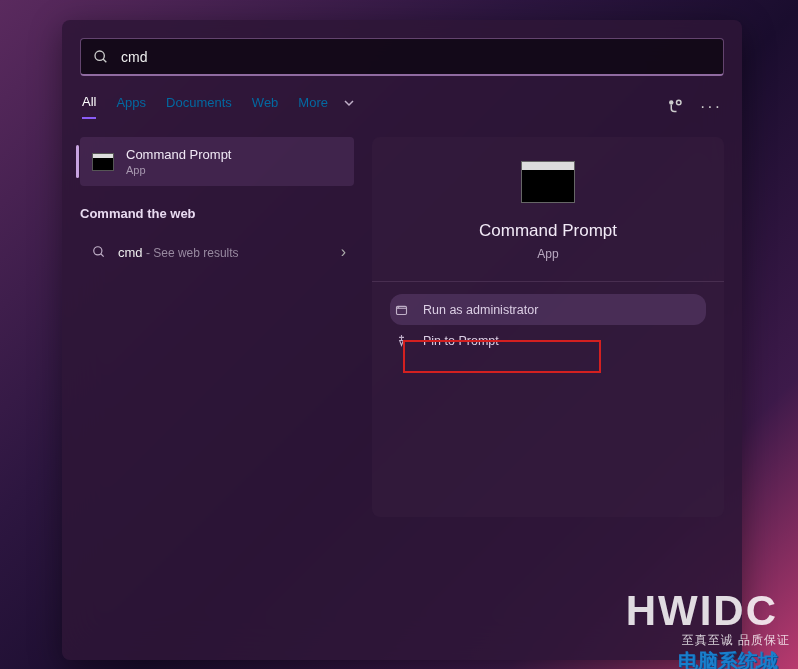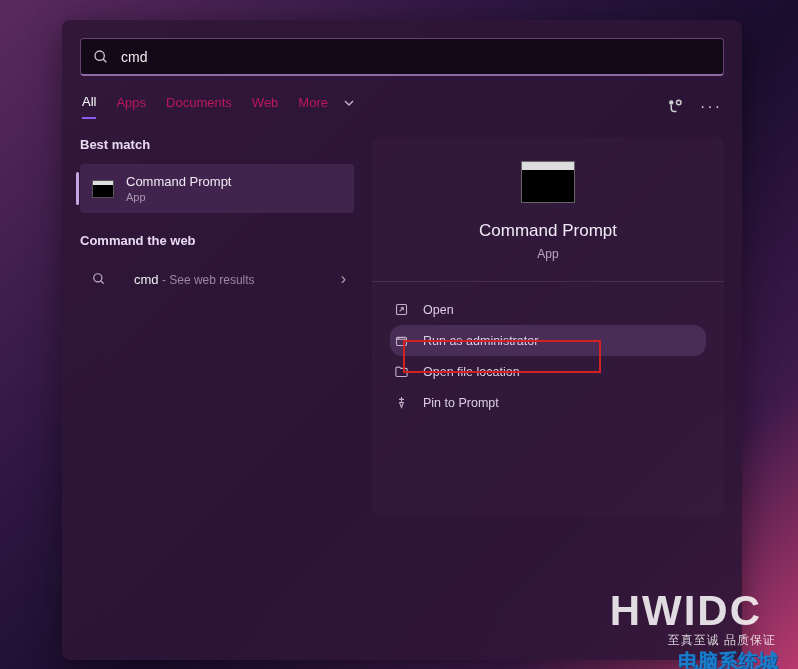--- a/index.html
+++ b/index.html
@@ -45,21 +45,21 @@
   }
   .tabs-row {
     display: flex;
     align-items: center;
     padding: 0 20px;
     margin-top: 18px;
     gap: 20px;
     color: #c8b8d0;
     font-size: 13px;
   }
-  .tab { padding-bottom: 8px; cursor: pointer; color: #be185d; }
+  .tab { padding-bottom: 8px; cursor: pointer; color: #0369a1; }
   .tab.active { color: #fff; border-bottom: 2px solid #8b5cf6; }
   .more-tab { display: flex; align-items: center; gap: 16px; }
   .tabs-spacer { flex: 1; }
   .header-icons { display: flex; gap: 16px; align-items: center; }
   .header-icons svg { width: 18px; height: 18px; fill: #ccc; }
   .ellipsis { color: #ccc; font-size: 16px; letter-spacing: 2px; cursor: pointer; }
   .content-area { display: flex; margin-top: 18px; }
   .left-col { width: 310px; padding: 0 18px; }
   .right-col { flex: 1; padding-right: 18px; }
   .section-label {
@@ -100,21 +100,21 @@
     position: absolute;
     top: 0; left: 0; right: 0;
     height: 4px;
     background: #ddd;
   }
   .result-title { color: #f0e8f5; font-size: 13px; }
   .result-sub { color: #a898b0; font-size: 11px; margin-top: 2px; }
   .web-row {
     display: flex;
     align-items: center;
-    gap: 28px;
+    gap: 12px;
     padding: 10px 12px;
     position: relative;
     cursor: pointer;
   }
   .web-row svg.search-small { width: 14px; height: 14px; stroke: #c0b0c8; stroke-width: 2; fill: none; }
   .web-row .query-text { color: #eee; font-size: 13px; }
   .web-row .sub-text { color: #988aa0; font-size: 12px; }
   .chevron-right { position: absolute; right: 8px; color: #aaa; font-size: 16px; }
   .preview-panel {
     background: rgba(55, 30, 65, 0.45);
@@ -156,31 +156,31 @@
     background: rgba(90, 60, 105, 0.6);
     border-radius: 12px;
   }
   .callout-box {
     position: absolute;
     border: 2.5px solid #d32020;
     pointer-events: none;
   }
   .watermark {
     position: absolute;
-    right: 36px;
+    right: 20px;
     bottom: 34px;
     color: rgba(255,255,255,0.85);
     font-size: 42px;
     font-weight: 600;
     letter-spacing: 2px;
     font-family: Arial, sans-serif;
   }
   .watermark-sub {
     position: absolute;
-    right: 22px;
+    right: 8px;
     bottom: 20px;
     color: rgba(255,255,255,0.8);
     font-size: 12px;
     letter-spacing: 1px;
     margin-left: 32px;
   }
   .watermark2 {
     position: absolute;
     right: 20px;
     bottom: -6px;
@@ -220,21 +220,20 @@
           <circle cx="7" cy="6" r="3" fill="#ccc"></circle>
           <circle cx="17" cy="6" r="3" fill="none" stroke="#ccc" stroke-width="2"></circle>
           <path d="M7 9 L7 14 Q7 18 11 18 L14 18" stroke="#ccc" stroke-width="2" fill="none"></path>
         </svg>
       <span class="ellipsis">···</span>
     </div>
   </div>
 
   <div class="content-area">
     <div class="left-col">
-      <div class="section-label">Best match</div>
 
       <div class="result-card">
         <div class="cmd-icon-small"></div>
         <div>
           <div class="result-title">Command Prompt</div>
           <div class="result-sub">App</div>
         </div>
       </div>
 
       <div class="section-label">Command the web</div>
@@ -253,43 +252,30 @@
 
     <div class="right-col">
       <div class="preview-panel">
         <div class="preview-icon-wrap">
           <div class="preview-icon"></div>
           <div class="preview-title">Command Prompt</div>
           <div class="preview-sub">App</div>
         </div>
         <div class="divider"></div>
 
-        <div class="action-row">
-          <svg viewBox="0 0 24 24">
-              <rect x="4" y="4" width="16" height="16" rx="2"></rect>
-              <path d="M9 15 L15 9 M15 9 L11 9 M15 9 L15 13"></path>
-            </svg>
-          <span>Open</span>
-        </div>
         <div class="action-row highlighted">
           <svg viewBox="0 0 24 24">
               <rect x="4" y="7" width="16" height="13" rx="2"></rect>
               <path d="M4 10 L20 10"></path>
               <circle cx="7" cy="8.5" r="0.5" fill="#c0b0c8"></circle>
             </svg>
           <span>Run as administrator</span>
         </div>
         <div class="action-row">
           <svg viewBox="0 0 24 24">
-              <path d="M3 7 L3 18 Q3 20 5 20 L19 20 Q21 20 21 18 L21 9 Q21 7 19 7 L11 7 L9 5 L5 5 Q3 5 3 7 Z"></path>
-            </svg>
-          <span>Open file location</span>
-        </div>
-        <div class="action-row">
-          <svg viewBox="0 0 24 24">
               <path d="M12 3 L12 12 M8 7 L16 7 M9 12 L15 12 L12 20 Z"></path>
             </svg>
           <span>Pin to Prompt</span>
         </div>
       </div>
     </div>
   </div>
 </div>
 
 <div class="callout-box" style="left:403px; top:340px; width:198px; height:33px;"></div>

